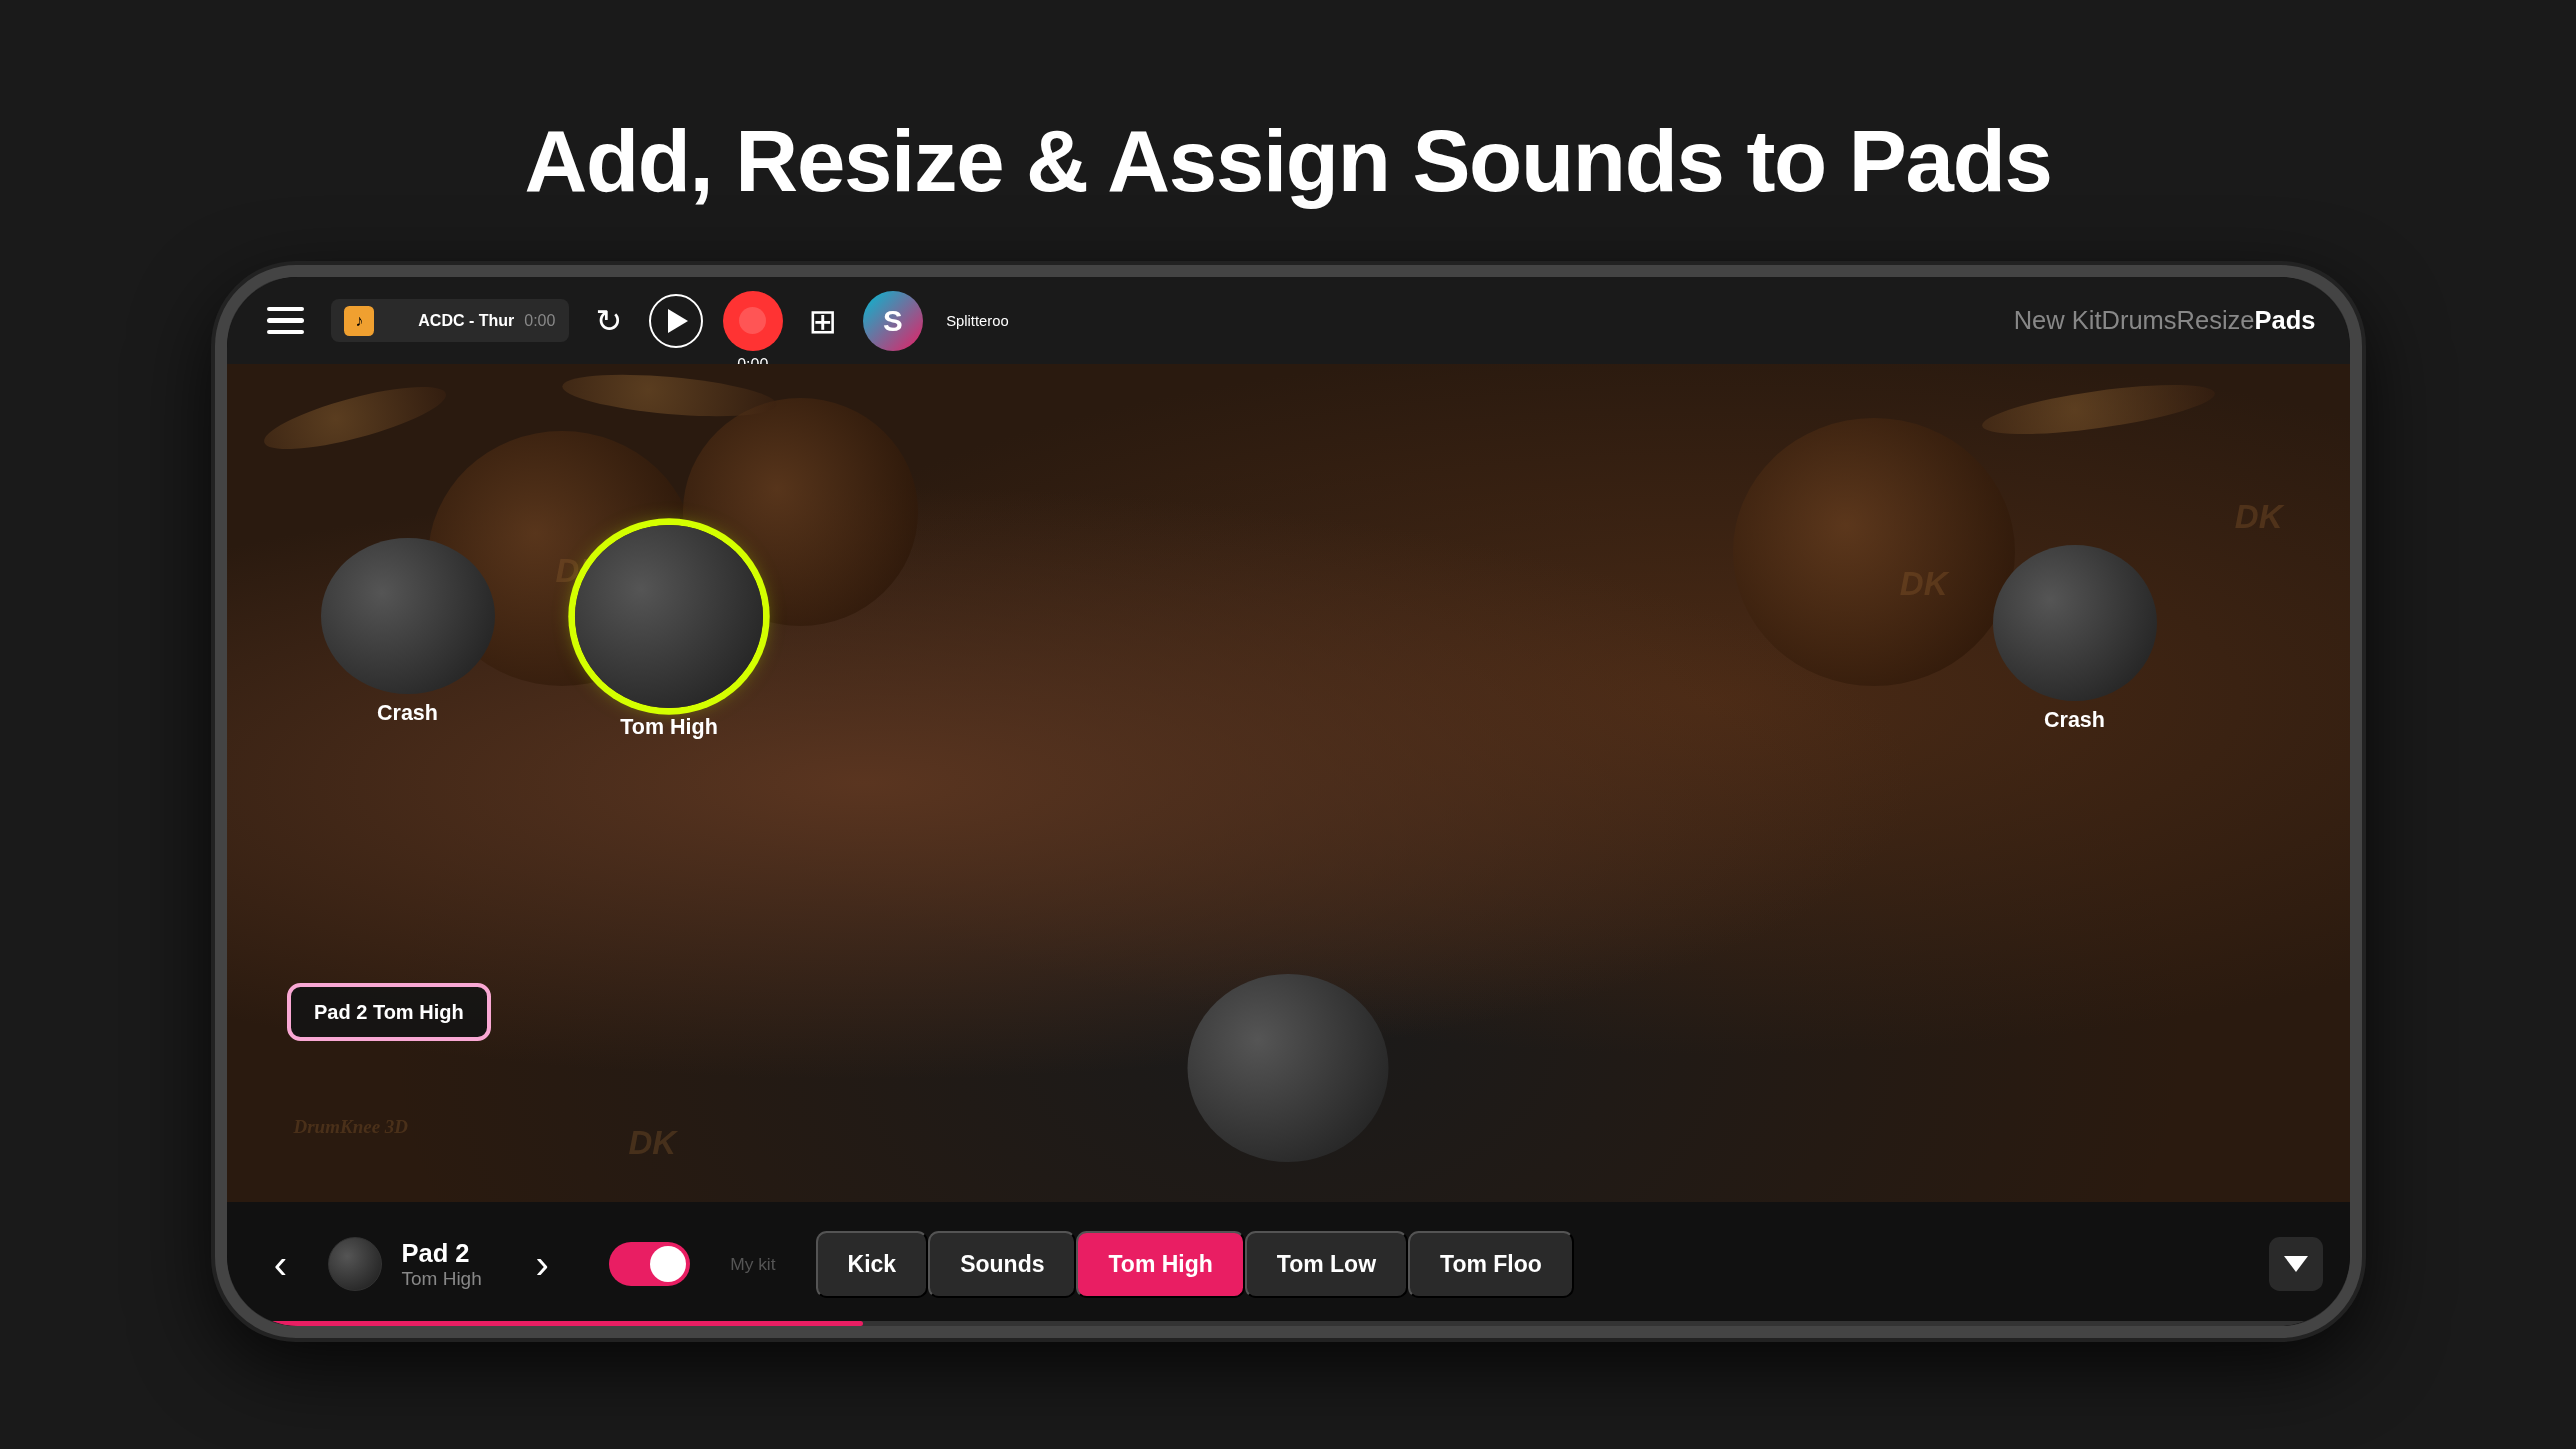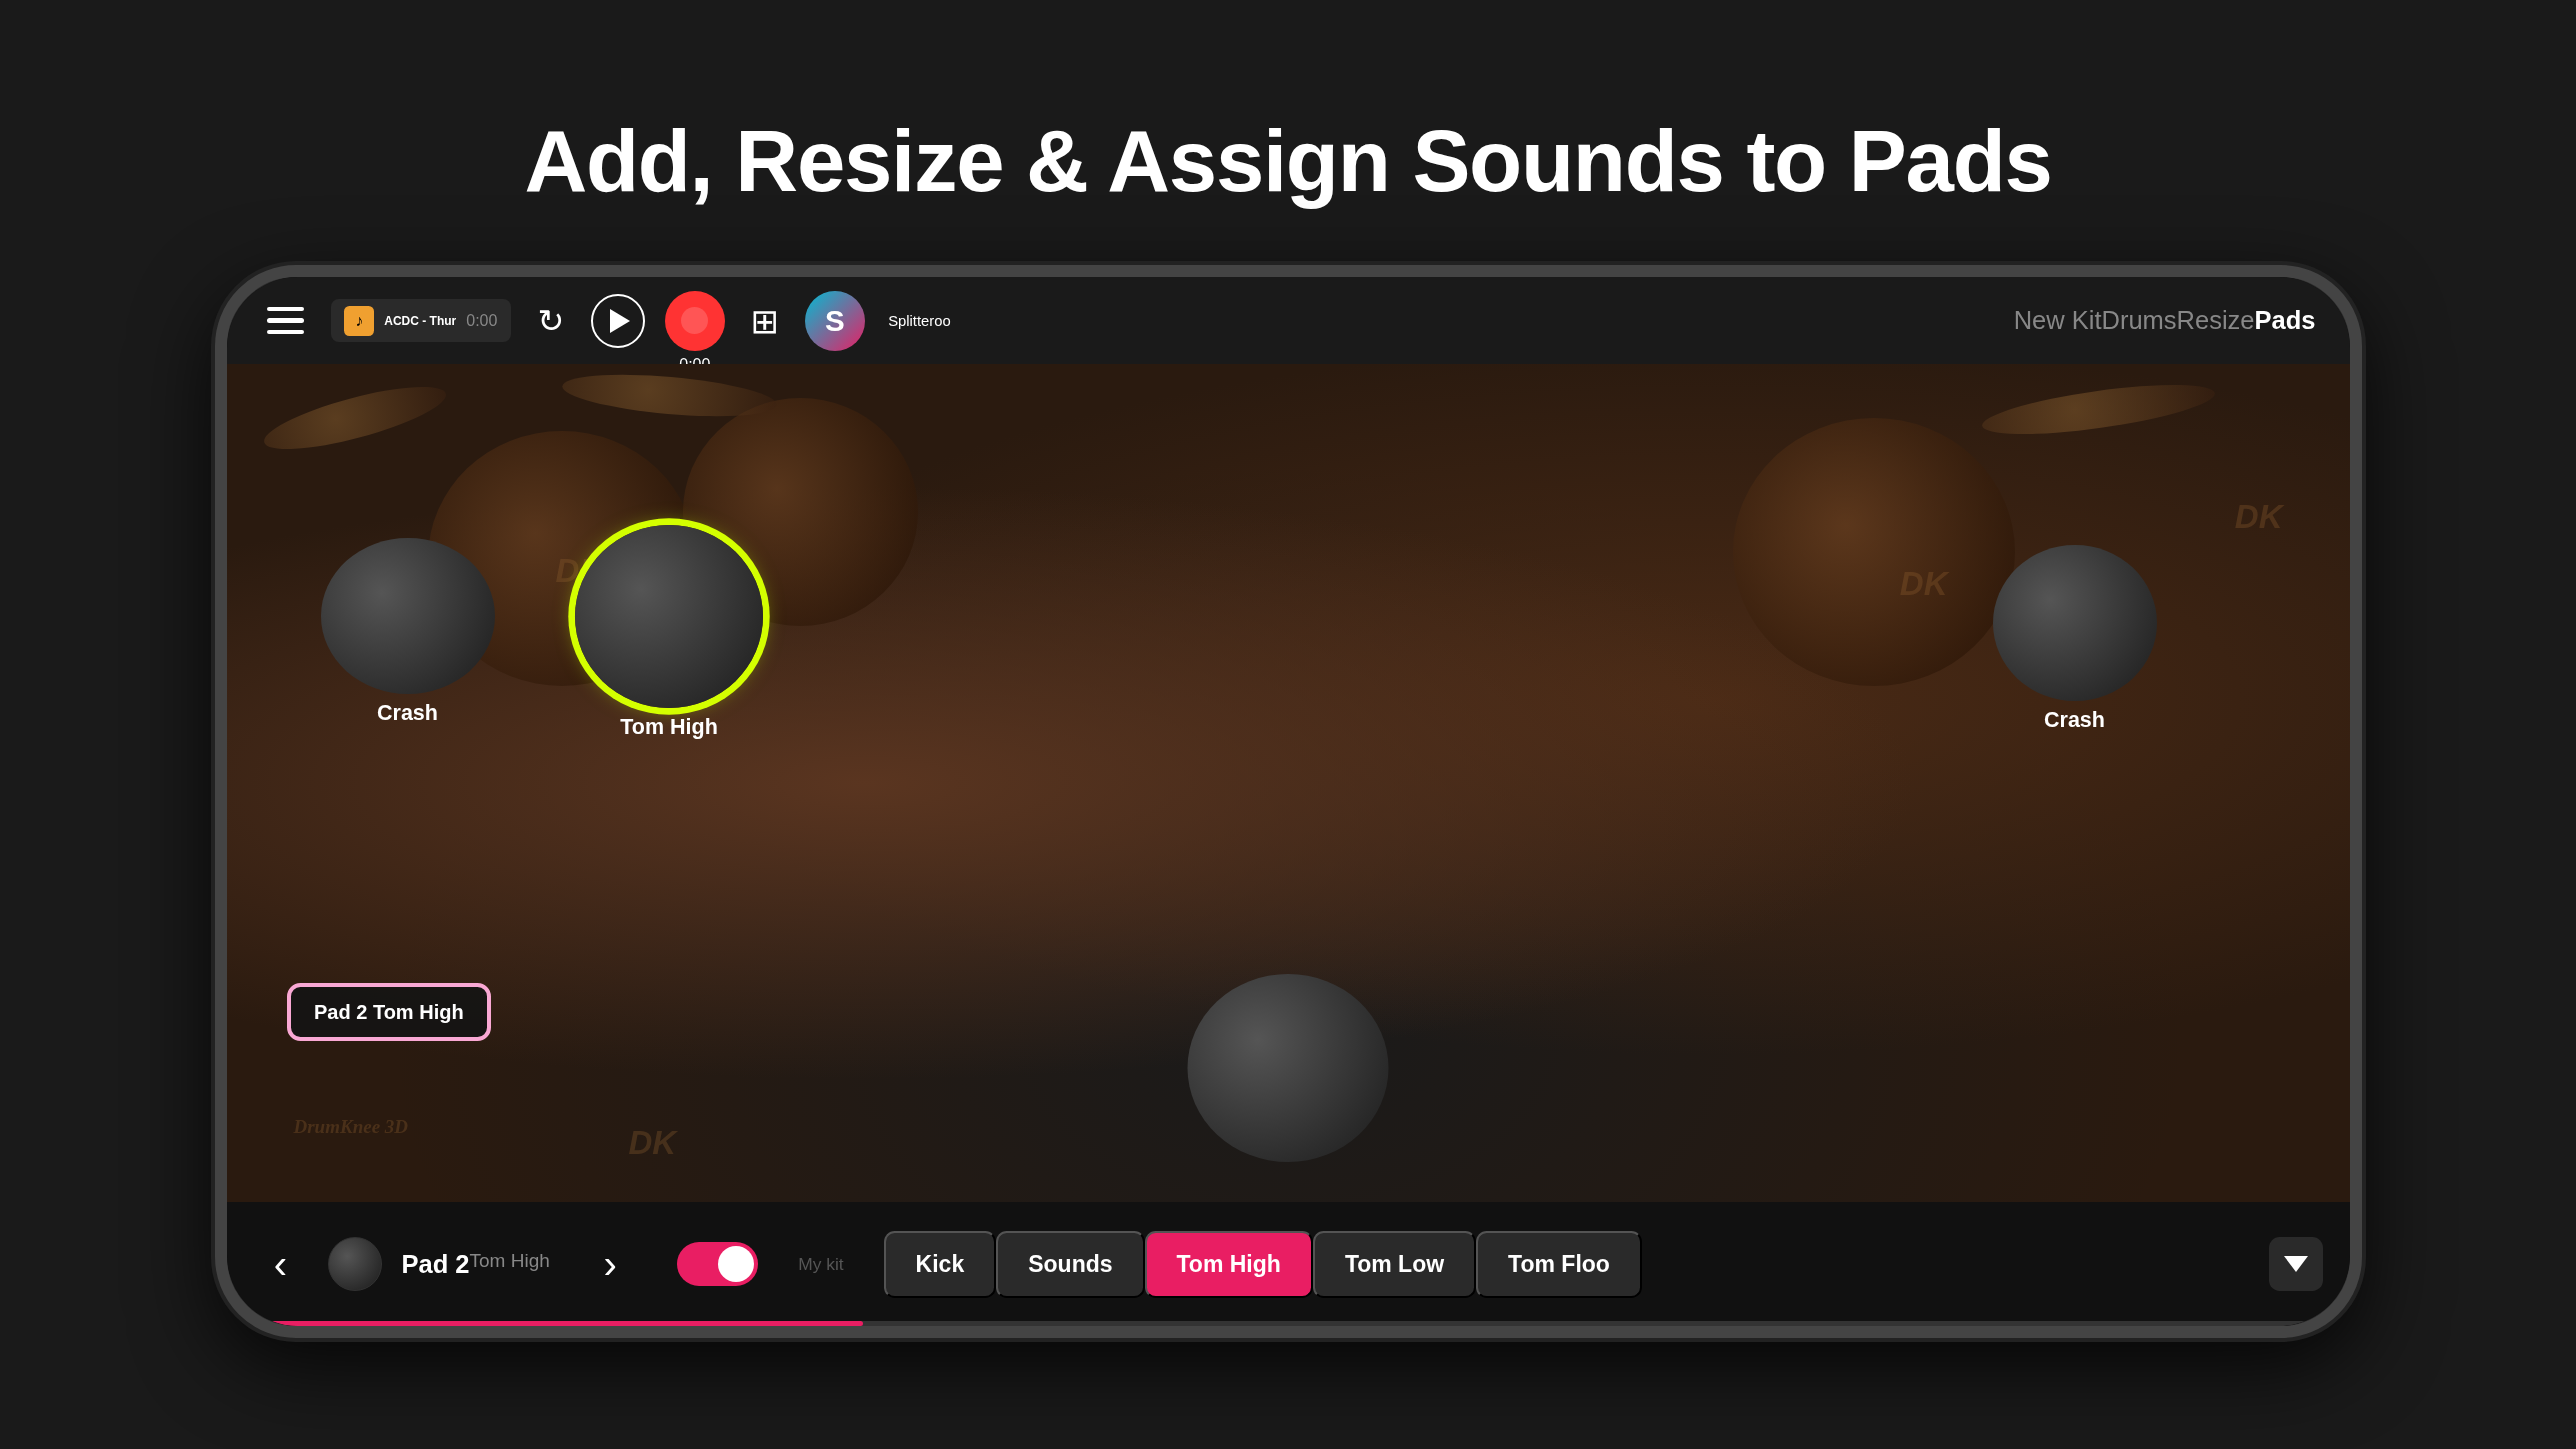--- a/index.html
+++ b/index.html
@@ -90,22 +90,23 @@
       background: #f0a030;
       border-radius: 5.4px;
       display: flex;
       align-items: center;
       justify-content: center;
       font-size: 16px;
     }
 
     .track-name {
       color: white;
-      font-size: 12px;
+      font-size: 16px;
       font-weight: 600;
+      margin-left: 34px;
     }
 
     .track-time {
       color: #888;
       font-size: 16px;
     }
 
     .control-btn {
       width: 40px;
       height: 40px;
@@ -354,20 +355,21 @@
     .pad-indicator {
       width: 54px;
       height: 54px;
       border-radius: 50%;
       background: radial-gradient(circle at 35% 35%, #555, #1a1a1a);
       border: 1.3px solid #333;
     }
 
     .pad-info {
       display: flex;
+      flex-direction: column;
       margin-right: 13.4px;
     }
 
     .pad-name {
       color: white;
       font-size: 25.5px;
       font-weight: 700;
     }
 
     .pad-sound {

